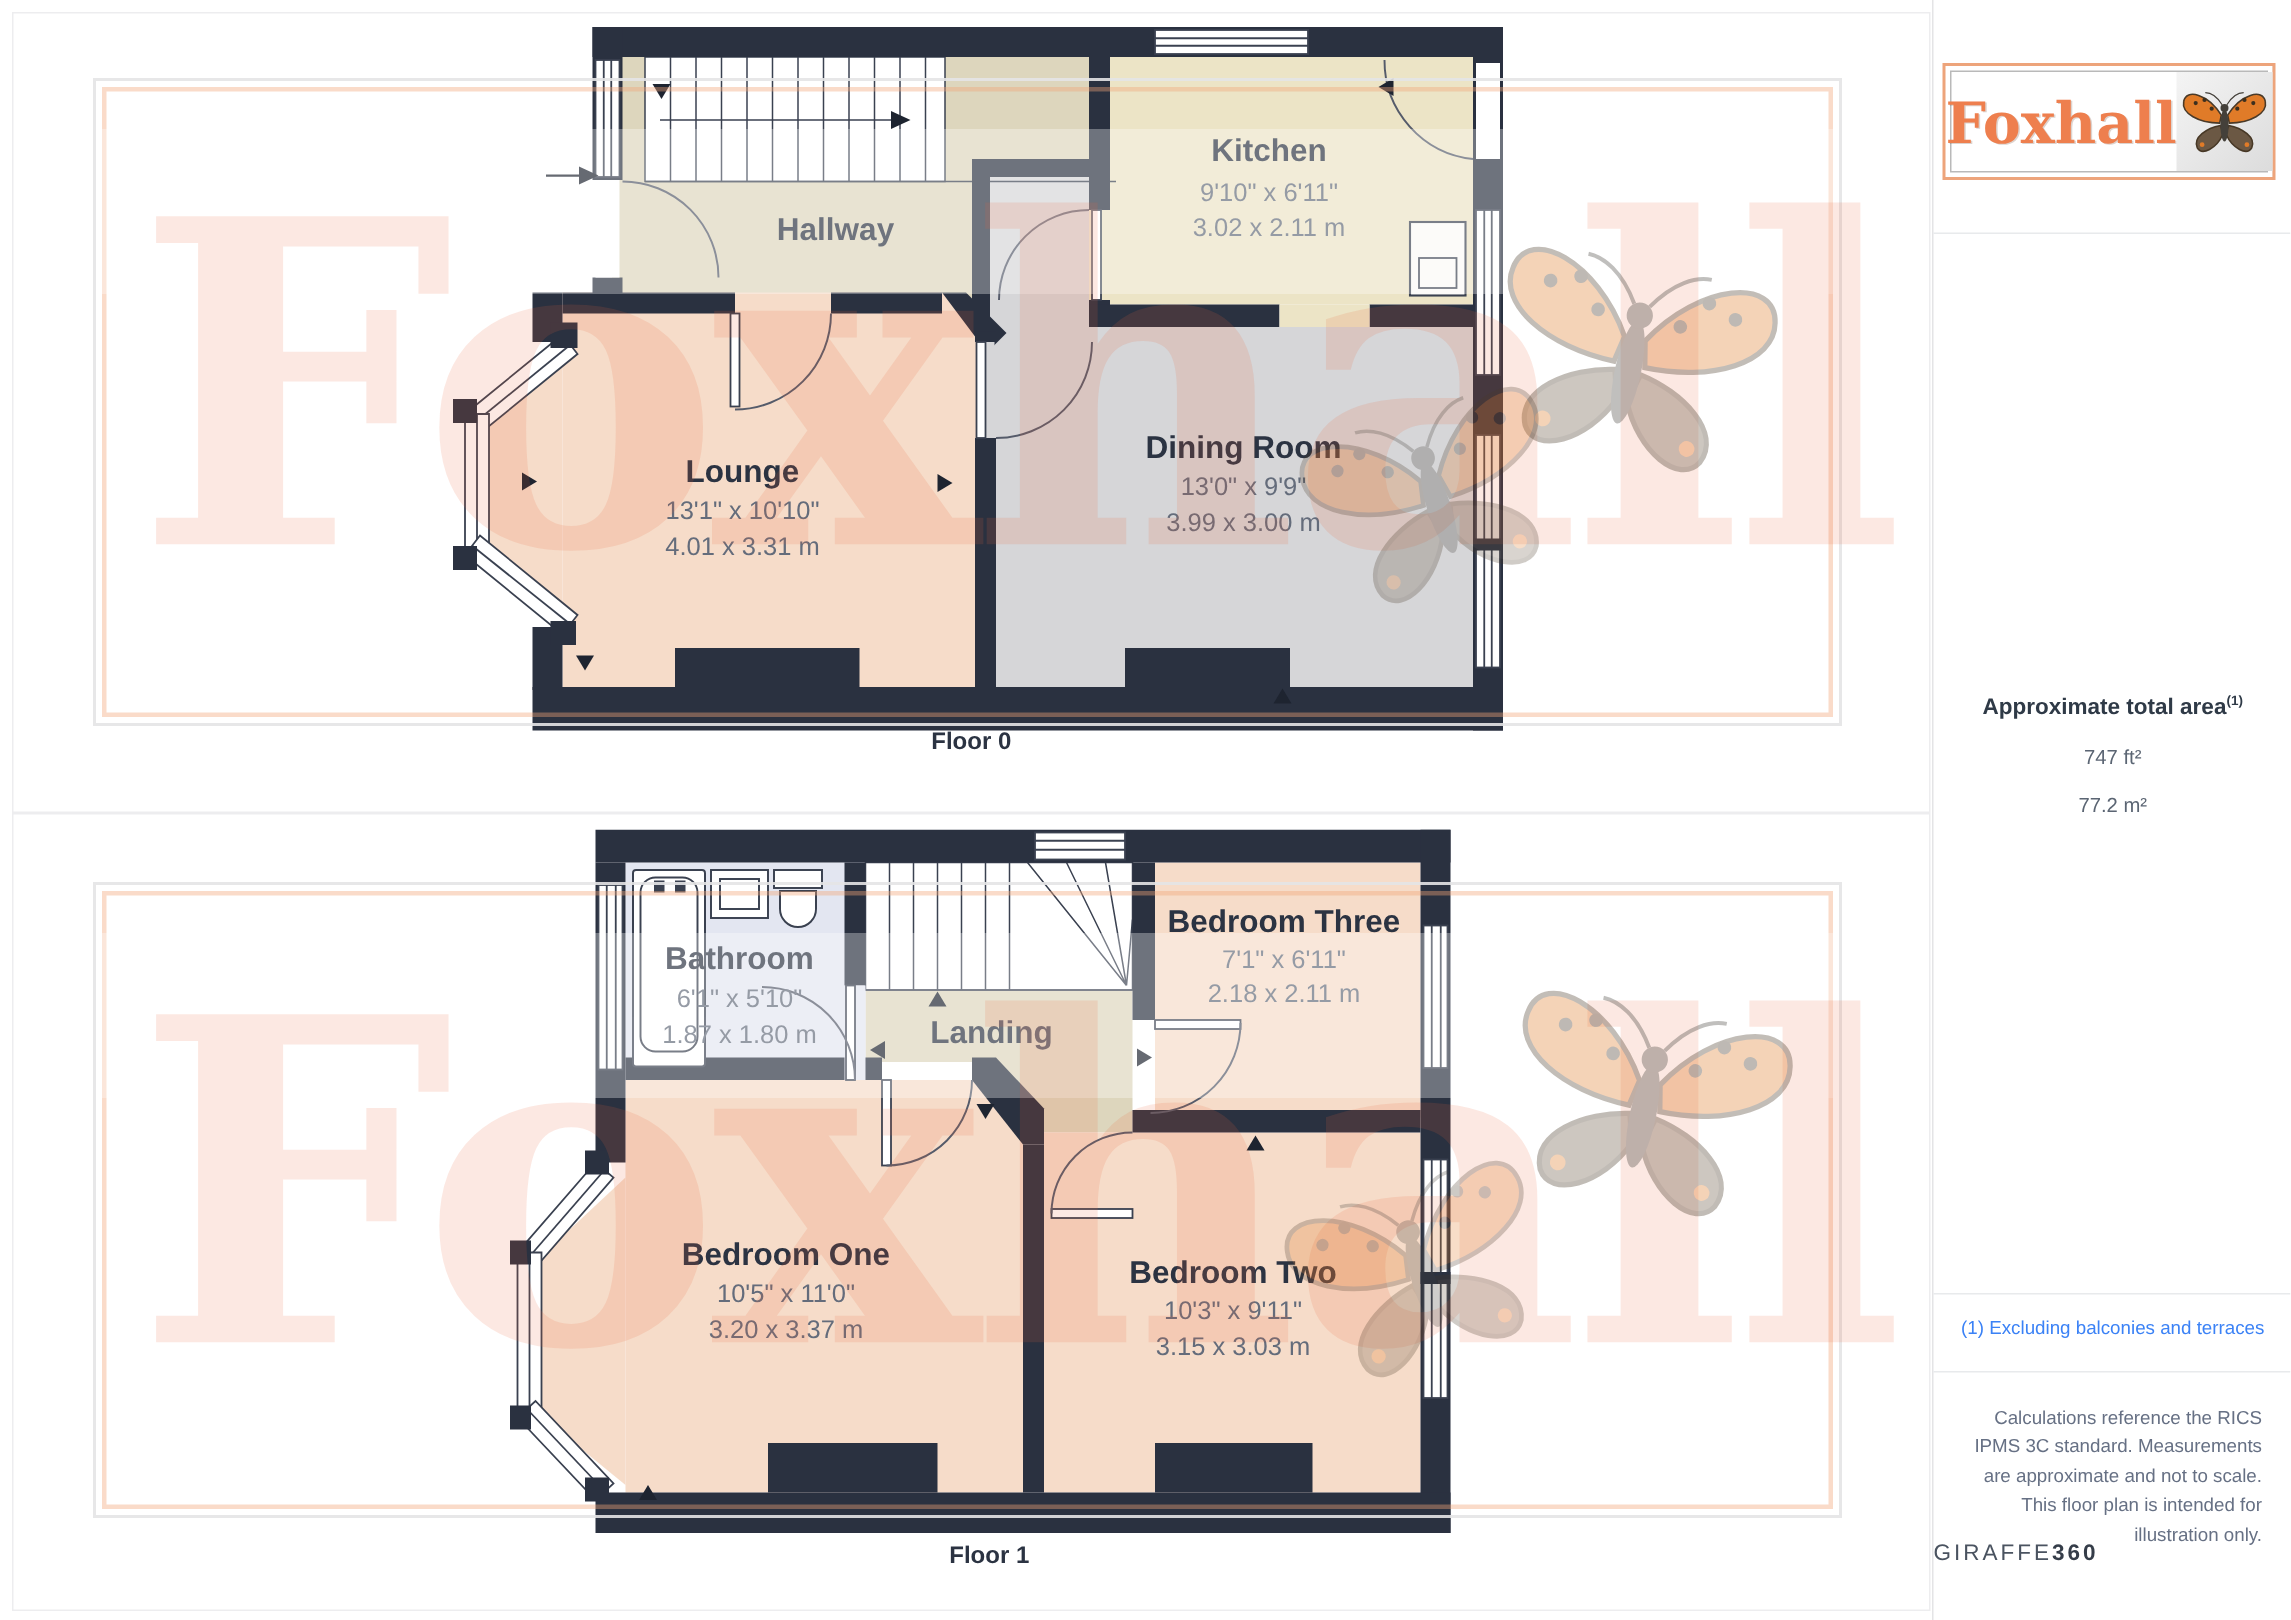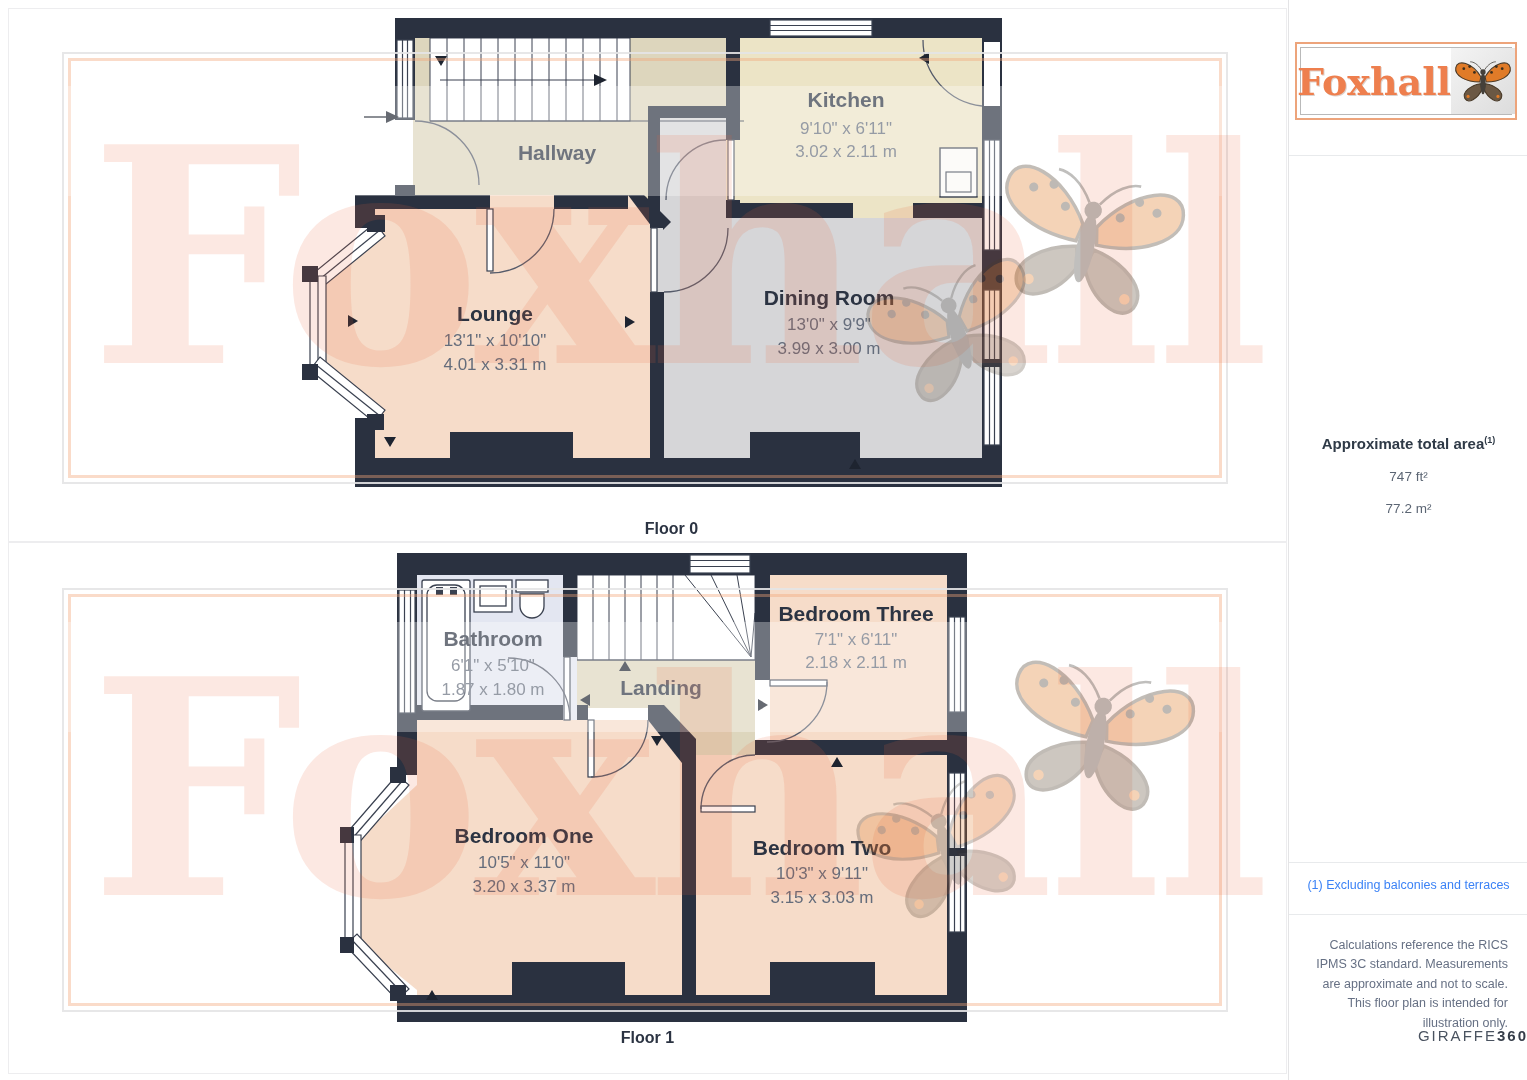--- a/index.html
+++ b/index.html
@@ -4,22 +4,22 @@
 <style>
   html,body{margin:0;padding:0;background:#fff;}
   .page{position:relative;width:1527px;height:1080px;background:#fff;overflow:hidden;
         font-family:"Liberation Sans",sans-serif;}
   .panel{position:absolute;background:#fff;border:1px solid #ededef;box-sizing:border-box;}
   #panel0{left:8px;top:8px;width:1279px;height:534px;}
   #panel1{left:8px;top:542px;width:1279px;height:532px;}
   .plan{position:absolute;z-index:2;}
   .floor-label{position:absolute;left:8px;width:1279px;text-align:center;z-index:3;
                font-weight:700;font-size:16px;color:#2b3342;}
-  #floor0-label{top:520px;padding-left:24px;}
-  #floor1-label{top:1029px;}
+  #floor0-label{top:486px;}
+  #floor1-label{top:1029px;margin-left:12px;}
 
   
   .rn{font:700 21px "Liberation Sans",sans-serif;fill:#2b3342;text-anchor:middle;}
   .rd{font:400 17px "Liberation Sans",sans-serif;fill:#646c7b;text-anchor:middle;}
 
   
   .wm{position:absolute;z-index:5;pointer-events:none;}
   #wm0{left:62px;top:52px;width:1166px;height:432px;}
   #wm1{left:62px;top:588px;width:1166px;height:424px;}
   .wm-frame{position:absolute;inset:0;border:2px solid rgba(228,228,230,.9);}
@@ -35,29 +35,29 @@
            border-left:1px solid #e4e4e6;box-sizing:border-box;z-index:4;}
   .logo-box{position:absolute;left:6px;top:42px;width:222px;height:78px;background:#fff;
             border:2px solid #eda47b;box-shadow:inset 0 0 0 3px #fff, inset 0 0 0 4px #b9b9b9;
             display:flex;align-items:center;box-sizing:border-box;}
   .logo-text{flex:1;text-align:center;font-family:"DejaVu Serif",serif;font-weight:700;
              font-size:38px;color:#ee7f4e;text-shadow:1px 1px 0 rgba(120,80,60,.25);}
   .logo-photo{width:70px;height:66px;margin-right:4px;background:linear-gradient(135deg,#f4f4f4,#dcdcdc);
               display:flex;align-items:center;justify-content:center;}
   .sb-divider{position:absolute;left:0;width:239px;height:1px;background:#e8eaec;}
   .d1{top:155px;} .d2{top:862px;} .d3{top:914px;}
-  .area-block{position:absolute;left:0;top:435px;width:239px;text-align:center;}
+  .area-block{position:absolute;left:0;top:462px;width:239px;text-align:center;}
   .area-title{font-size:15px;font-weight:700;color:#2f3a47;}
   .area-title sup{font-size:9px;}
   .area-val{margin-top:17px;font-size:13.5px;color:#5b6573;}
   .footnote{position:absolute;left:0;top:878px;width:239px;text-align:center;
             font-size:12.5px;color:#3b82f6;}
   .disclaimer{position:absolute;left:19px;top:936px;width:200px;text-align:right;
               font-size:12.5px;line-height:1.55;color:#667084;}
-  .brand{position:absolute;left:0;top:1027px;width:239px;text-align:right;
+  .brand{position:absolute;left:0;top:1027px;width:239px;text-align:left;
          font-size:15px;letter-spacing:2px;color:#4a5360;}
   .brand b{font-weight:700;color:#353d49;}
 </style>
 </head>
 <body>
 
 <div class="page">
 
   <svg width="0" height="0" style="position:absolute" aria-hidden="true">
     <defs>

